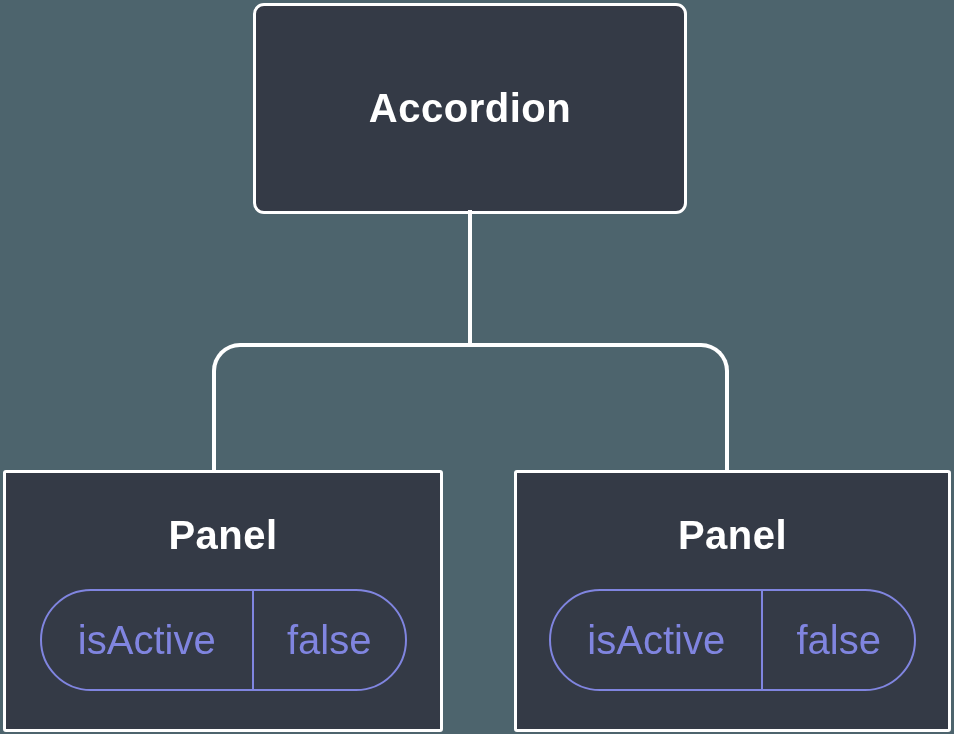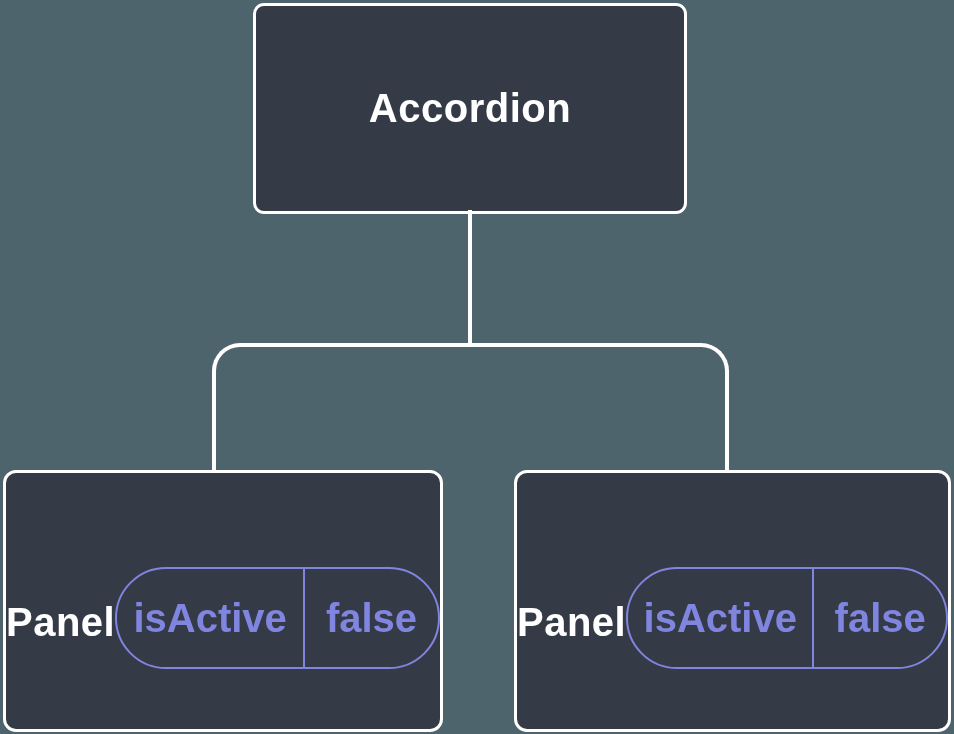--- a/index.html
+++ b/index.html
@@ -42,43 +42,43 @@
   .bracket{
     position:absolute;
     box-sizing:border-box;
     left:211.5px;top:343px;width:517px;height:127px;
     border:4.5px solid var(--connector);
     border-bottom:none;
     border-radius:28px 28px 0 0;
   }
   .panel-node{
     top:470px;width:440px;height:262px;
-    border-radius:13px;
-    display:flex;align-items:center;
+    border-radius:3px;
+    display:flex;flex-direction:column;align-items:center;
   }
   .panel-left{left:3px;}
   .panel-right{left:514px;width:437px;}
   .panel-title{
     margin-top:42px;
     color:var(--title-text);
     font-size:40px;font-weight:600;letter-spacing:.5px;
     line-height:40px;
   }
   .state-pill{
     margin-top:34px;
     box-sizing:border-box;
     width:367px;height:102px;
     border:2.5px solid var(--state-accent);
     border-radius:52px;
     display:flex;align-items:stretch;
   }
   .state-cell{
     display:flex;align-items:center;justify-content:center;
     color:var(--state-accent);
-    font-size:40px;font-weight:700;
+    font-size:40px;font-weight:400;
   }
   .state-name-cell{flex:583 0 0;border-right:2.5px solid var(--state-accent);}
   .state-value-cell{flex:417 0 0;}
 </style>
 </head>
 <body>
 
 <div class="stage">
 
   <div class="node root-node">

